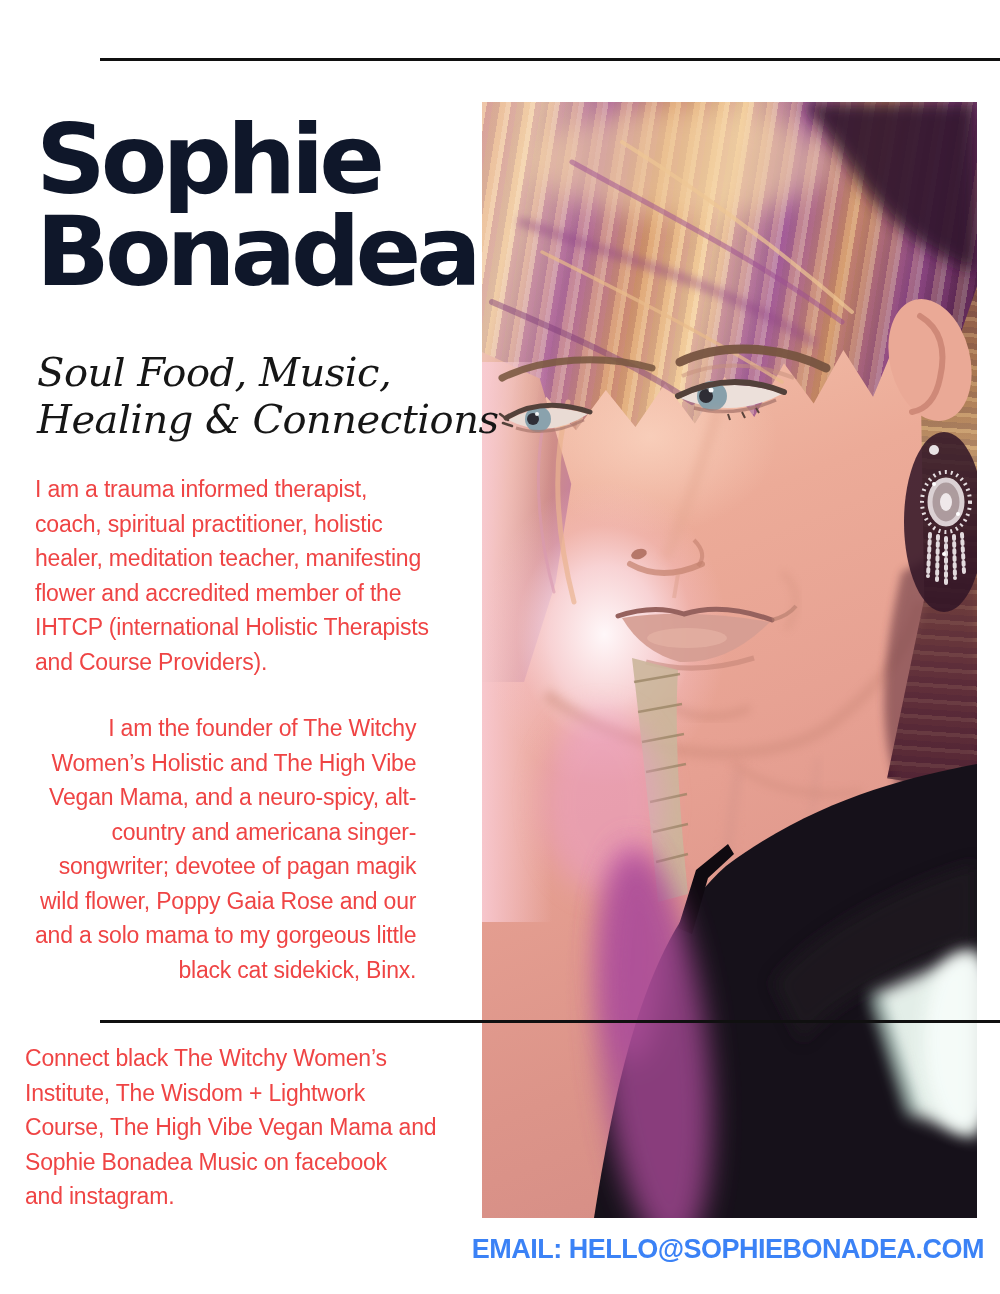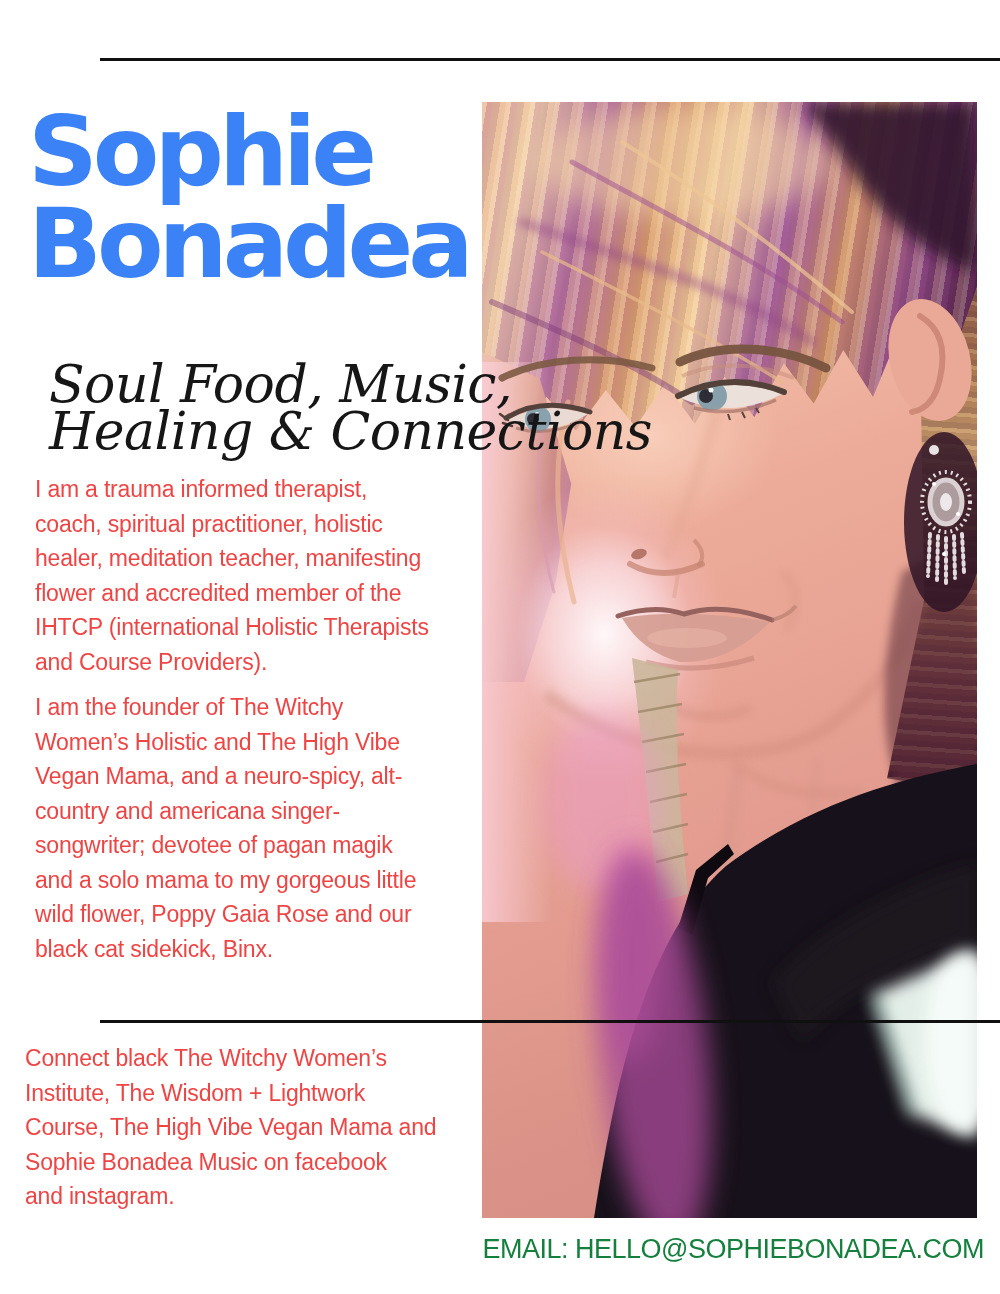--- a/index.html
+++ b/index.html
@@ -4,38 +4,38 @@
 <style>
   html,body{margin:0;padding:0;}
   body{width:1000px;height:1294px;background:#ffffff;position:relative;overflow:hidden;
        font-family:"Liberation Sans",sans-serif;color:#1b1b1b;}
   .page{position:absolute;inset:0;}
 
   .rule{position:absolute;left:100px;width:900px;height:3px;background:#101010;z-index:6;}
   .rule-top{top:58px;}
   .rule-mid{top:1020px;}
 
-  .title{position:absolute;left:28px;top:106px;margin:0;z-index:2;
+  .title{position:absolute;left:28px;top:106px;margin:8px;z-index:2;
          font-family:"DejaVu Sans",sans-serif;font-weight:bold;
-         font-size:97px;line-height:92px;letter-spacing:-5px;color:#3b82f6;}
+         font-size:97px;line-height:92px;letter-spacing:-5px;color:#0f172a;}
   .title .title-line{display:block;white-space:nowrap;}
 
-  .subtitle{position:absolute;left:33px;top:345px;margin:16px;z-index:2;
+  .subtitle{position:absolute;left:33px;top:345px;margin:4px;z-index:2;
             font-family:"DejaVu Serif",serif;font-style:italic;font-weight:normal;
-            font-size:52px;line-height:47px;letter-spacing:-0.5px;color:#161616;}
+            font-size:40px;line-height:47px;letter-spacing:-0.5px;color:#161616;}
   .subtitle .line{white-space:nowrap;}
 
   .para{position:absolute;z-index:2;font-size:23px;line-height:34.5px;letter-spacing:-0.2px;color:#ef4444;}
   .para .line{white-space:nowrap;}
   .para1{left:35px;top:472px;}
-  .para2{left:35px;top:690px;}
+  .para2{left:35px;top:711px;text-align:right;}
   .para3{left:25px;top:1041px;}
 
   .email{position:absolute;right:16px;top:1234px;z-index:7;
-         font-weight:normal;font-size:27px;letter-spacing:-0.5px;color:#15803d;white-space:nowrap;}
+         font-weight:bold;font-size:27px;letter-spacing:-0.5px;color:#3b82f6;white-space:nowrap;}
 
   
   .photo{position:absolute;left:482px;top:102px;width:495px;height:1116px;overflow:hidden;z-index:1;background:#e9ab9a;}
   .photo>div{position:absolute;}
   .ph-base{inset:0;background:
      radial-gradient(ellipse 170px 130px at 34% 30%, rgba(251,214,194,.75), rgba(251,214,194,0) 75%),
      linear-gradient(158deg,#f0bca6 0%,#f4c5ae 16%,#ecab98 38%,#e6a092 58%,#dc9489 78%,#d28a84 100%);}
   .ph-hair-top{left:0;top:0;width:100%;height:335px;background:
      repeating-linear-gradient(99deg, rgba(255,235,205,.28) 0 5px, rgba(150,70,140,.20) 5px 11px,
         rgba(90,35,80,.12) 11px 18px, rgba(240,200,150,.24) 18px 24px),
@@ -82,22 +82,22 @@
       <div class="line">IHTCP (international Holistic Therapists</div>
       <div class="line">and Course Providers).</div>
     </div>
 
   <div class="para para2">
       <div class="line">I am the founder of The Witchy</div>
       <div class="line">Women’s Holistic and The High Vibe</div>
       <div class="line">Vegan Mama, and a neuro-spicy, alt-</div>
       <div class="line">country and americana singer-</div>
       <div class="line">songwriter; devotee of pagan magik</div>
+      <div class="line">wild flower, Poppy Gaia Rose and our</div>
       <div class="line">and a solo mama to my gorgeous little</div>
-      <div class="line">wild flower, Poppy Gaia Rose and our</div>
       <div class="line">black cat sidekick, Binx.</div>
     </div>
 
   <div class="rule rule-mid"></div>
 
   <div class="para para3">
       <div class="line">Connect black The Witchy Women’s</div>
       <div class="line">Institute, The Wisdom + Lightwork</div>
       <div class="line">Course, The High Vibe Vegan Mama and</div>
       <div class="line">Sophie Bonadea Music on facebook</div>

